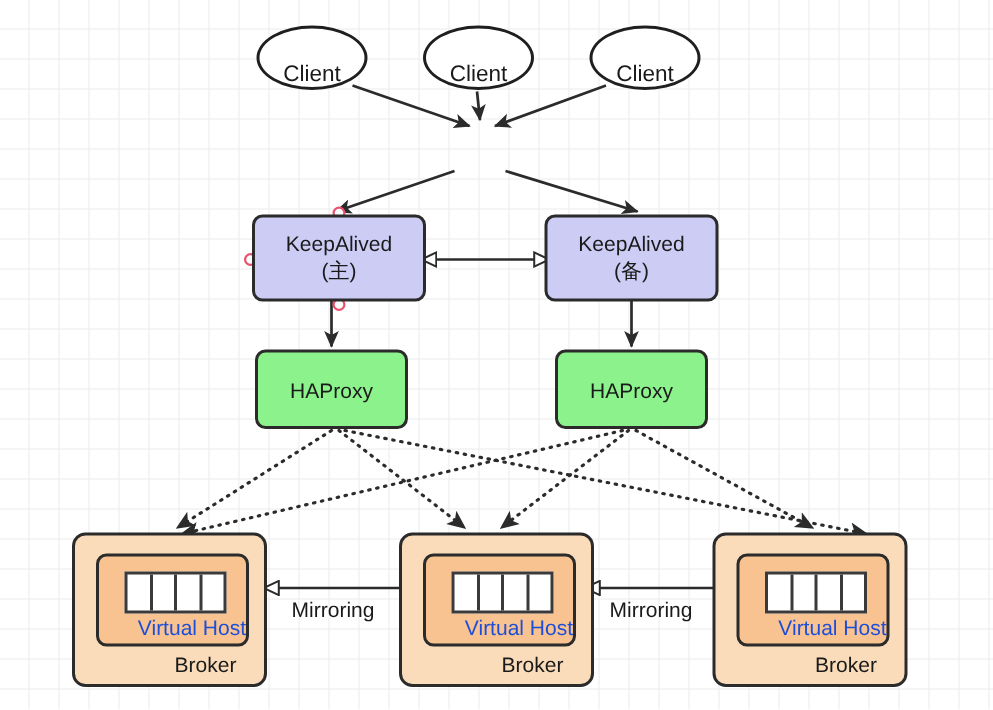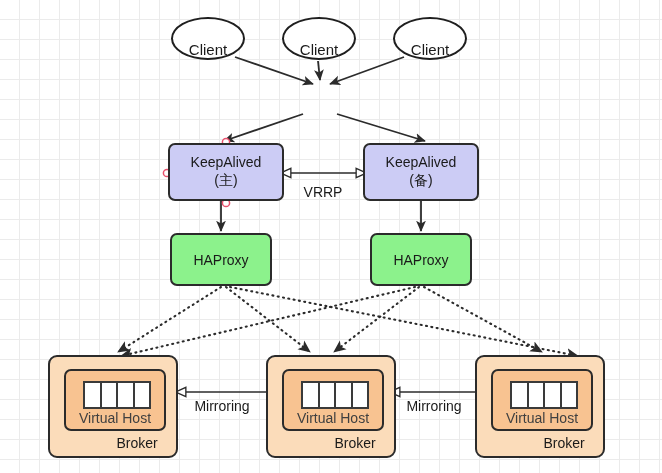--- a/index.html
+++ b/index.html
@@ -88,23 +88,23 @@
     background: #f8c391;
     border: 2px solid #2b2b2b;
     border-radius: 7px;
     box-sizing: border-box;
   }
   .vhost-label {
     position: absolute;
     left: 0;
     right: 0;
     bottom: 3px;
-    text-align: center;
-    font-size: 14px;
-    color: #404040;
+    text-align: right;
+    font-size: 14px;
+    color: #1d4ed8;
   }
   
   .queue {
     position: absolute;
     display: flex;
     background: #ffffff;
     border: 2px solid #3a3a3a;
     box-sizing: border-box;
   }
   .queue-cell {
@@ -201,21 +201,20 @@
 
   <div class="node keepalived" style="left:168px; top:143px; width:116px; height:58px;">
     <span>KeepAlived</span>
     <span>(主)</span>
   </div>
   <div class="node keepalived" style="left:363px; top:143px; width:116px; height:58px;">
     <span>KeepAlived</span>
     <span>(备)</span>
   </div>
 
-  <div class="edge-label" style="left:281px; top:184px; width:84px;">VRRP</div>
 
   <div class="node haproxy" style="left:170px; top:233px; width:102px; height:53px;">
     <span>HAProxy</span>
   </div>
   <div class="node haproxy" style="left:370px; top:233px; width:102px; height:53px;">
     <span>HAProxy</span>
   </div>
 
   <div class="node broker" style="left:48px; top:355px; width:130px; height:103px;">
     <div class="vhost" style="left:14px; top:12px; width:102px; height:62px;">

